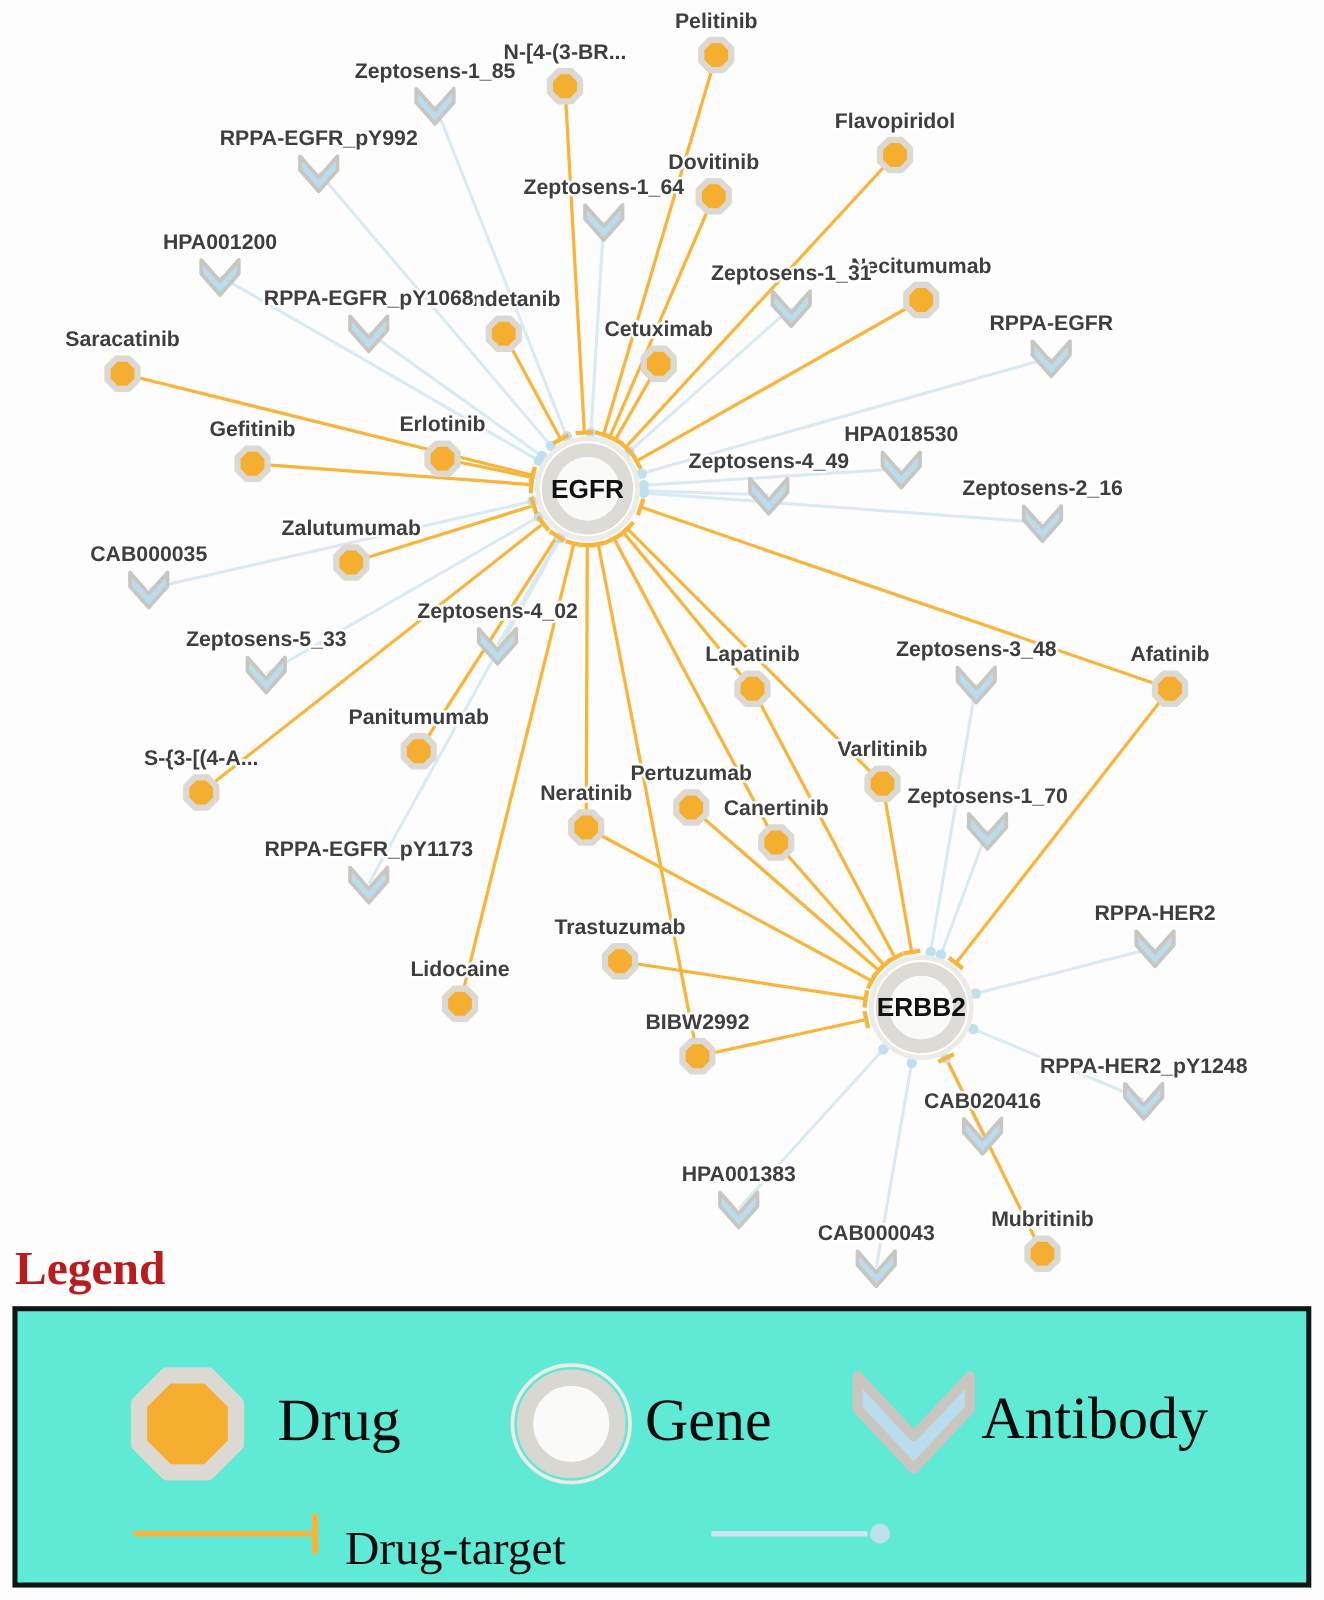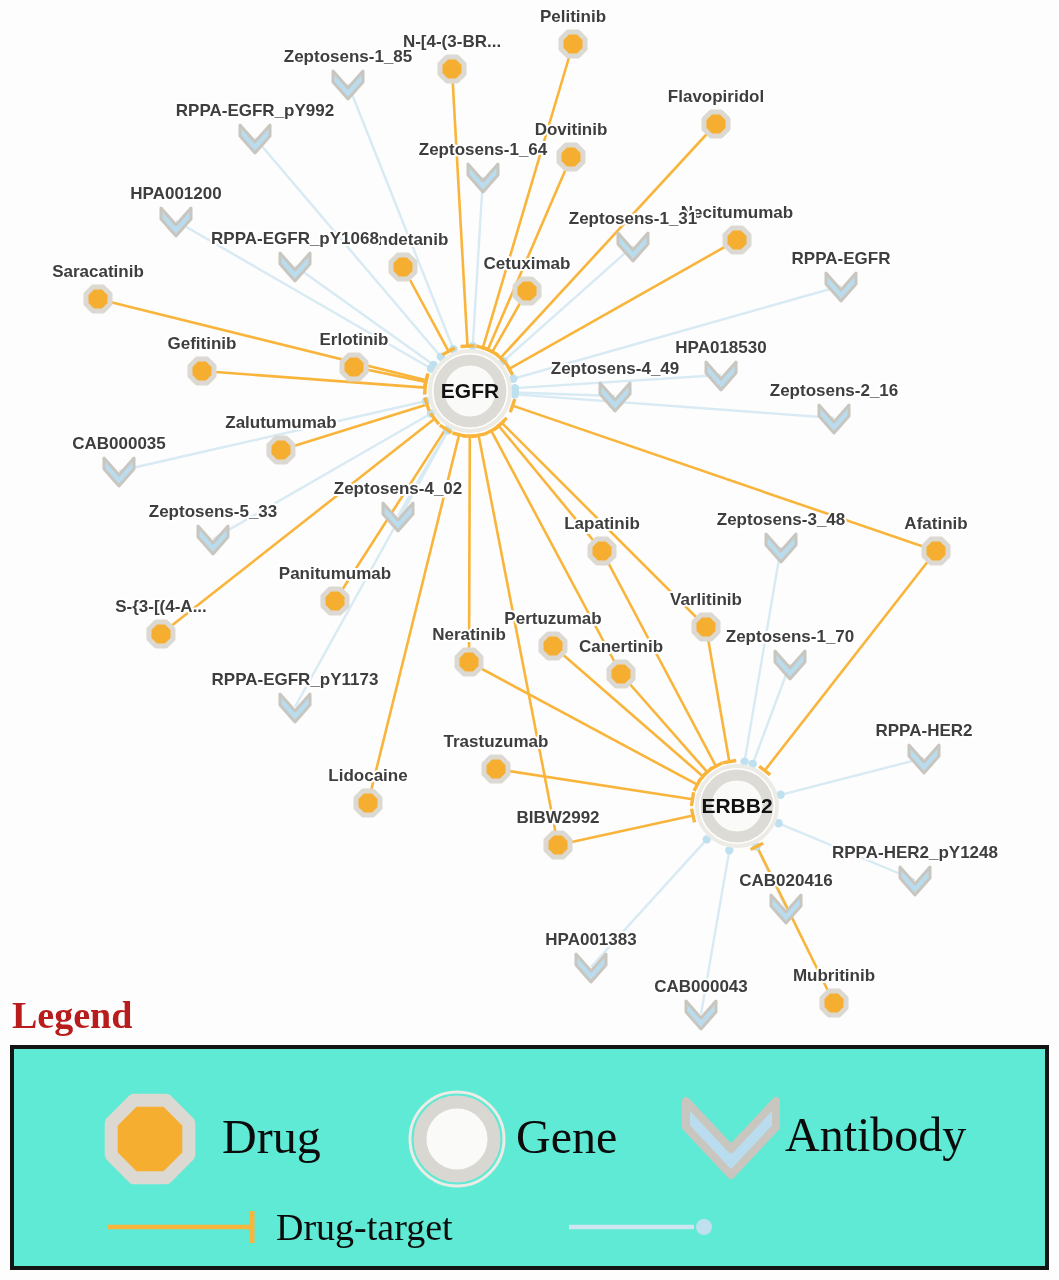--- a/index.html
+++ b/index.html
@@ -11,21 +11,21 @@
   .node-label { font-family: "Liberation Sans", sans-serif; font-size: 17px; font-weight: bold; fill: #3e3e3e;
                 stroke: #ffffff; stroke-width: 4px; paint-order: stroke; stroke-linejoin: round; text-anchor: middle; }
   .gene-label { font-family: "Liberation Sans", sans-serif; font-size: 21px; font-weight: bold; fill: #111111; text-anchor: middle; }
 
   
   .legend-heading { position: absolute; left: 12px; top: 993px; font-family: "Liberation Serif", serif; font-weight: bold; font-size: 38px; color: #b91c1c; }
   .legend-box { position: absolute; left: 10px; top: 1045px; width: 1039px; height: 225px; border: 4px solid #141414; background: #5eead4; text-decoration: underline; }
   .lg-icon { position: absolute; }
   .legend-label { position: absolute; font-family: "Liberation Serif", serif; color: #0b0b0b; white-space: nowrap; }
   .legend-label.big { font-size: 48px; }
-  .legend-label.small { font-size: 38px; }
+  .legend-label.small { font-size: 38px; margin-top: 12px; }
 
   .lg-drug-shape { fill: #F6AE30; stroke: #DCD9D3; stroke-width: 13px; stroke-linejoin: round; }
   .lg-gene-halo { fill: none; stroke: #EDEBE6; stroke-width: 3px; }
   .lg-gene-shape { fill: #FAFAF8; stroke: #D9D7D1; stroke-width: 13px; }
   .lg-ab-shape { fill: #B9DDEE; stroke: #C9C6C0; stroke-width: 8px; stroke-linejoin: round; }
   .lg-drug-line { stroke: #F9B53B; stroke-width: 4.5px; }
   .lg-drug-bar { stroke: #F9B53B; stroke-width: 5px; }
   .lg-ab-line { stroke: #CFE6F2; stroke-width: 4.5px; }
   .lg-ab-dot { fill: #BFE0EF; }
 </style>

